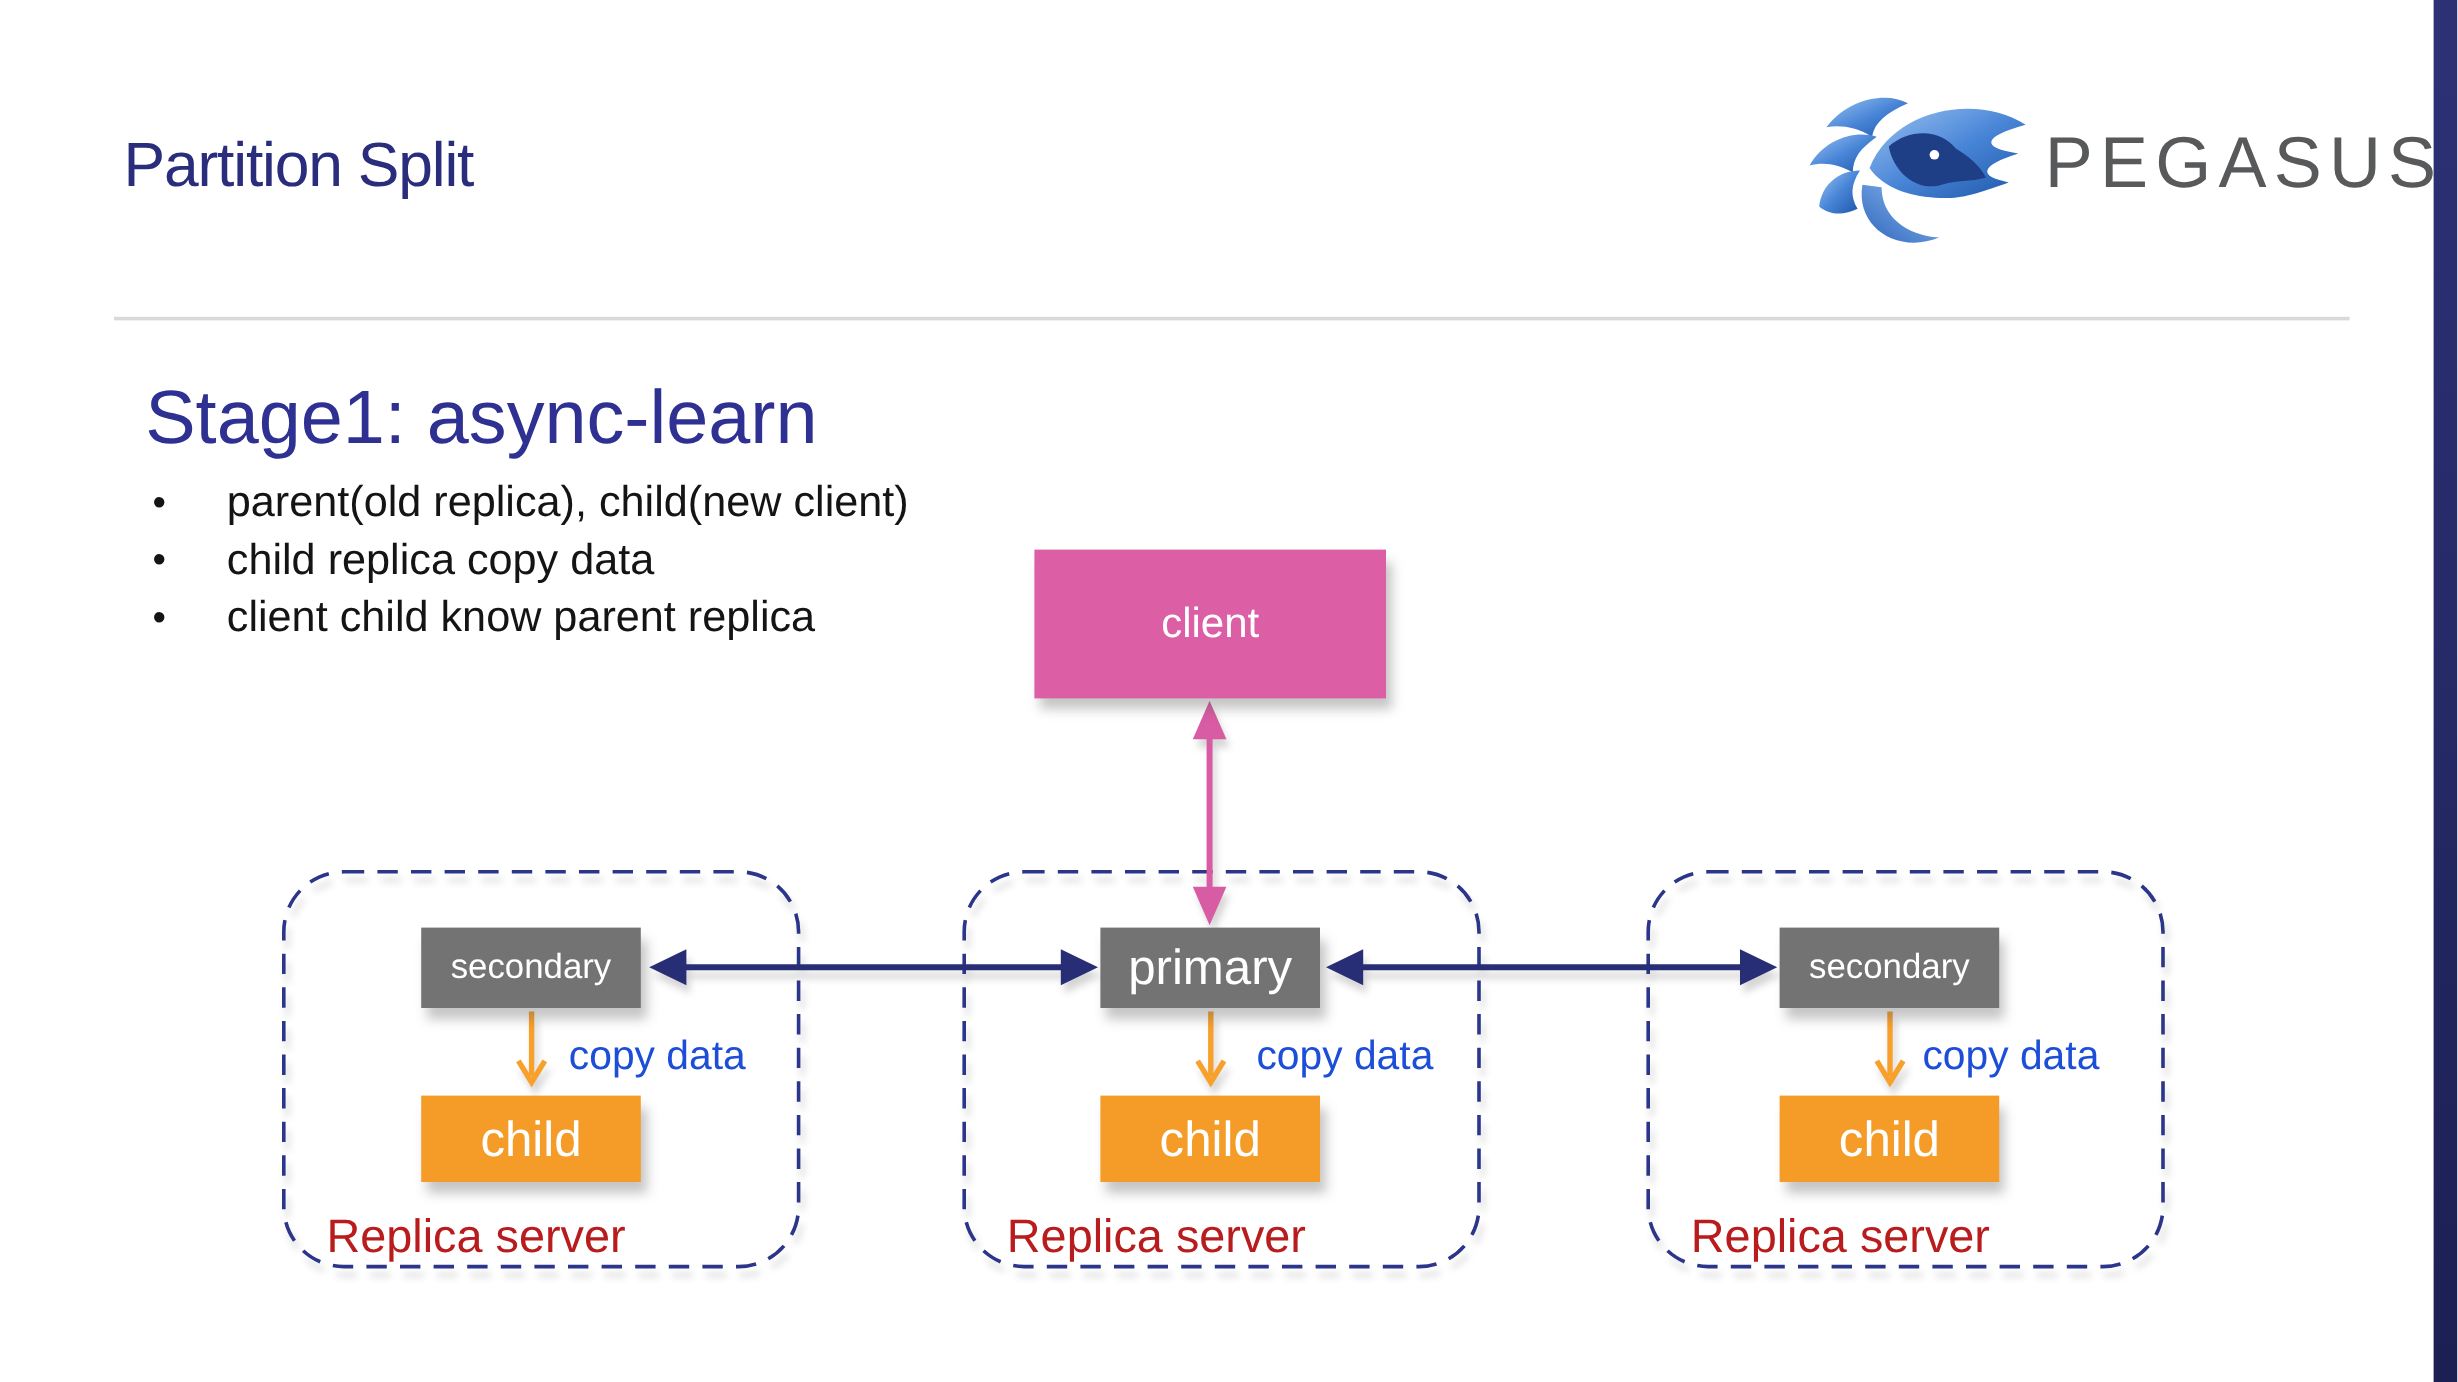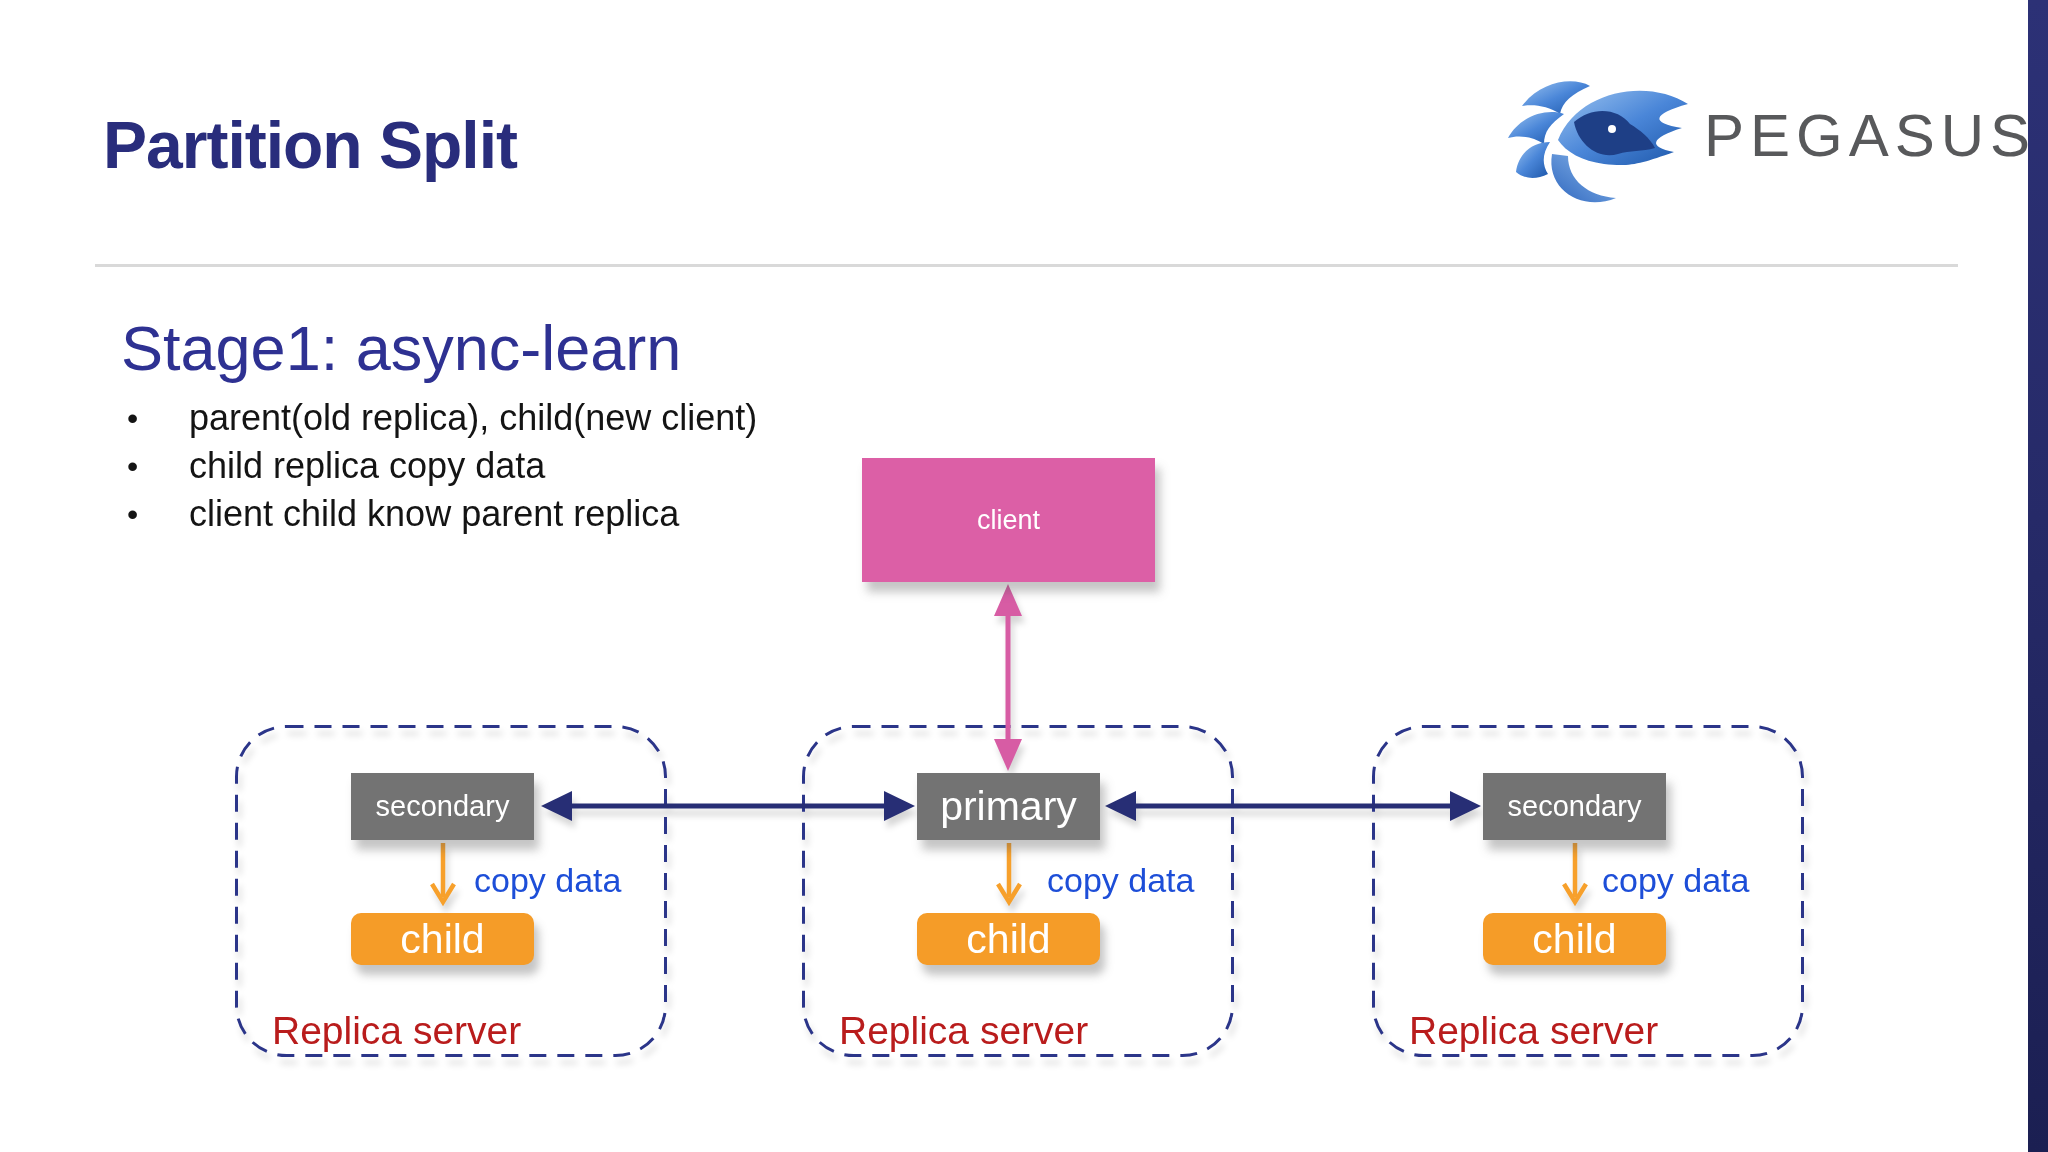--- a/index.html
+++ b/index.html
@@ -4,41 +4,41 @@
 <style>
   html,body{margin:0;padding:0;background:#ffffff;}
   .stage{
     position:relative;width:2048px;height:1152px;overflow:hidden;background:#ffffff;
     font-family:"Liberation Sans","DejaVu Sans",sans-serif;
   }
   
   .edge-bar{position:absolute;right:0;top:0;width:20px;height:1152px;
     background:linear-gradient(180deg,#2c3176 0%,#262a68 45%,#1b1f52 100%);}
   
-  .title{position:absolute;left:103px;top:112px;font-size:66px;font-weight:bold;
+  .title{position:absolute;left:103px;top:112px;font-size:52px;font-weight:normal;
     color:#292D7C;letter-spacing:-1px;line-height:1;}
   .logo{position:absolute;left:1500px;top:62px;width:470px;height:150px;}
   .logo-icon{position:absolute;left:0;top:6px;width:196px;height:144px;}
   .logo-text{position:absolute;left:204px;top:44px;font-size:60px;color:#58595B;
     letter-spacing:6px;font-weight:400;line-height:1;}
   .divider{position:absolute;left:95px;top:264px;width:1863px;height:3px;background:#D9D9D9;}
   
   .heading{position:absolute;left:121px;top:314px;font-size:63px;color:#2E3192;line-height:1.1;}
   .bullets{position:absolute;left:125px;top:394px;margin:0;padding:0;list-style:none;
     font-size:36px;color:#141414;}
   .bullets li{position:relative;padding-left:64px;line-height:48px;}
   .bullets li::before{content:"\2022";position:absolute;left:2px;top:0;font-size:32px;}
   
   .node{position:absolute;display:flex;align-items:center;justify-content:center;
     color:#ffffff;box-shadow:5px 10px 9px rgba(90,90,90,0.35);}
-  .client-box{left:862px;top:458px;width:293px;height:124px;background:#DC5FA6;font-size:27px;}
+  .client-box{left:862px;top:458px;width:293px;height:124px;background:#DC5FA6;font-size:35px;}
   .group{position:absolute;top:725px;width:432px;height:332px;}
   .g0{left:235px;} .g1{left:802px;} .g2{left:1372px;}
   .top-box{top:48px;width:183px;height:67px;background:#737373;}
-  .bottom-box{top:188px;width:183px;height:52px;background:#F59C28;font-size:41px;border-radius:10px;}
+  .bottom-box{top:188px;width:183px;height:72px;background:#F59C28;font-size:41px;}
   .g0 .top-box,.g0 .bottom-box{left:116px;}
   .g1 .top-box,.g1 .bottom-box{left:115px;}
   .g2 .top-box,.g2 .bottom-box{left:111px;}
   .g0 .top-box,.g2 .top-box{font-size:29px;}
   .g1 .top-box{font-size:41px;}
   .copy-label{position:absolute;top:136px;font-size:34px;color:#1d4ed8;white-space:nowrap;}
   .g0 .copy-label{left:239px;} .g1 .copy-label{left:245px;} .g2 .copy-label{left:230px;}
   .replica-label{position:absolute;left:37px;top:284px;font-size:39px;color:#b91c1c;white-space:nowrap;}
   
   .wires{position:absolute;left:0;top:0;width:2048px;height:1152px;

